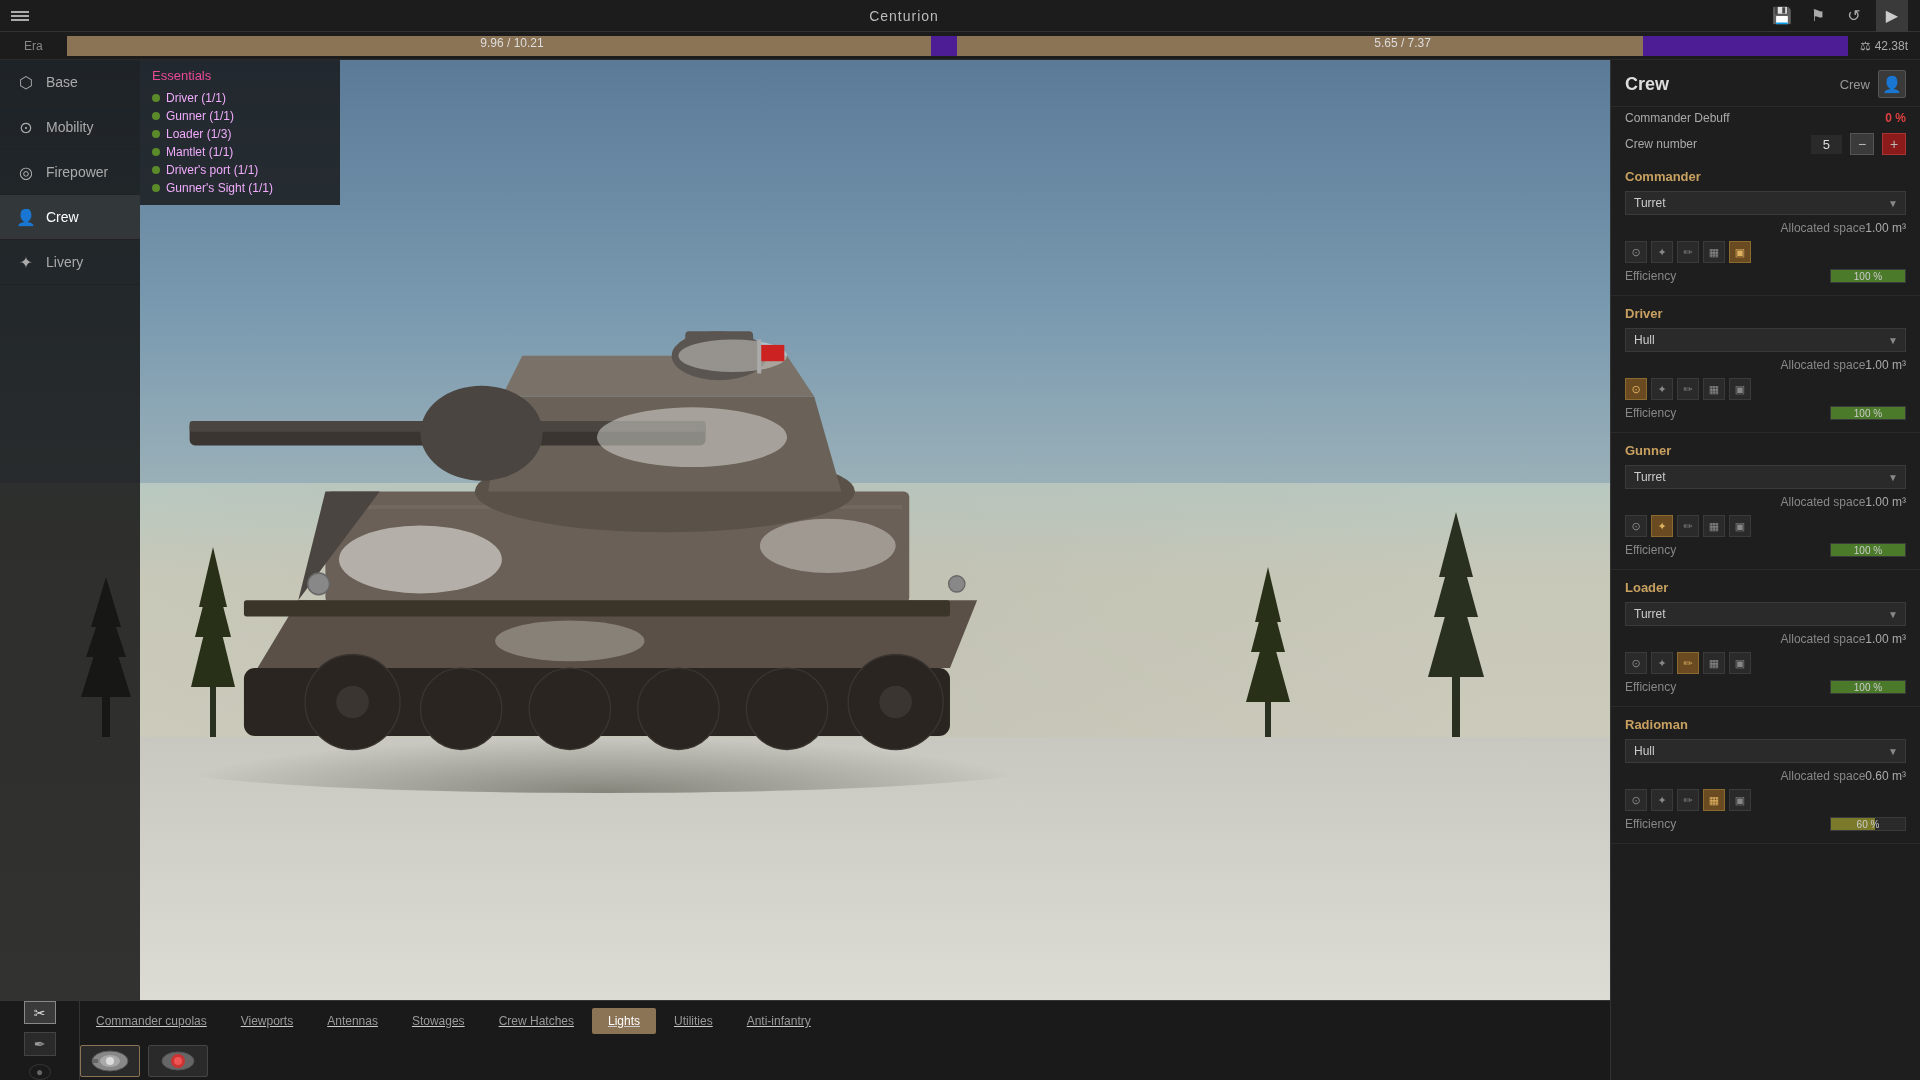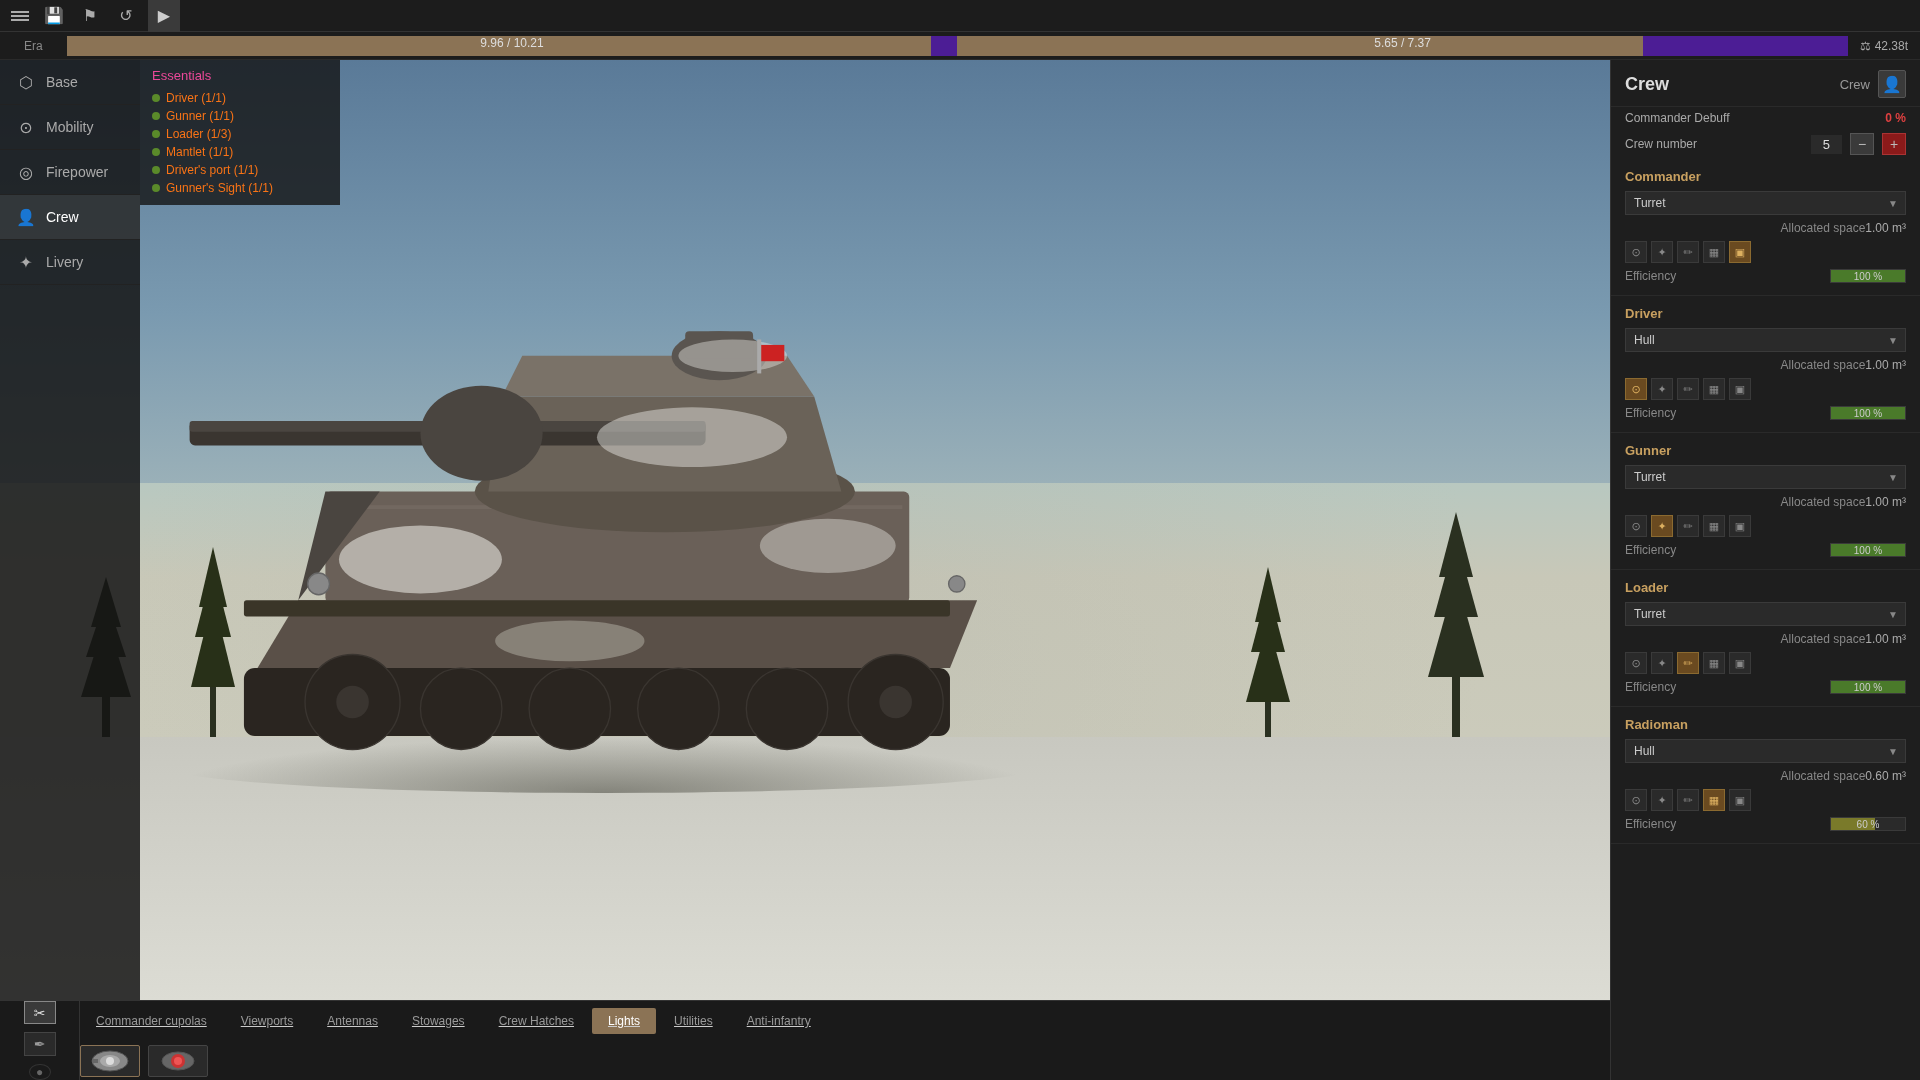--- a/index.html
+++ b/index.html
@@ -149,21 +149,21 @@
       font-size: 13px;
       margin-bottom: 6px;
       padding-left: 4px;
     }
     .essentials-item {
       display: flex;
       align-items: center;
       gap: 6px;
       padding: 2px 4px;
       font-size: 12px;
-      color: #f97316;
+      color: #f0abfc;
     }
     .essentials-dot {
       width: 8px; height: 8px;
       border-radius: 50%;
       background: #5a8a2a;
       flex-shrink: 0;
     }
 
     
     #main-viewport {
@@ -470,20 +470,21 @@
 <body>
 
 <div id="top-bar">
   <div id="menu-icon">
     <span>
       <span class="hamburger-line"></span>
       <span class="hamburger-line"></span>
       <span class="hamburger-line"></span>
     </span>
   </div>
+  <div id="top-title">Centurion</div>
   <div id="top-right-icons">
     <div class="top-icon-btn">💾</div>
     <div class="top-icon-btn">⚑</div>
     <div class="top-icon-btn">↺</div>
     <div id="play-btn">▶</div>
   </div>
 </div>
 
 <div id="era-bar">
   <div id="era-label">Era</div>

